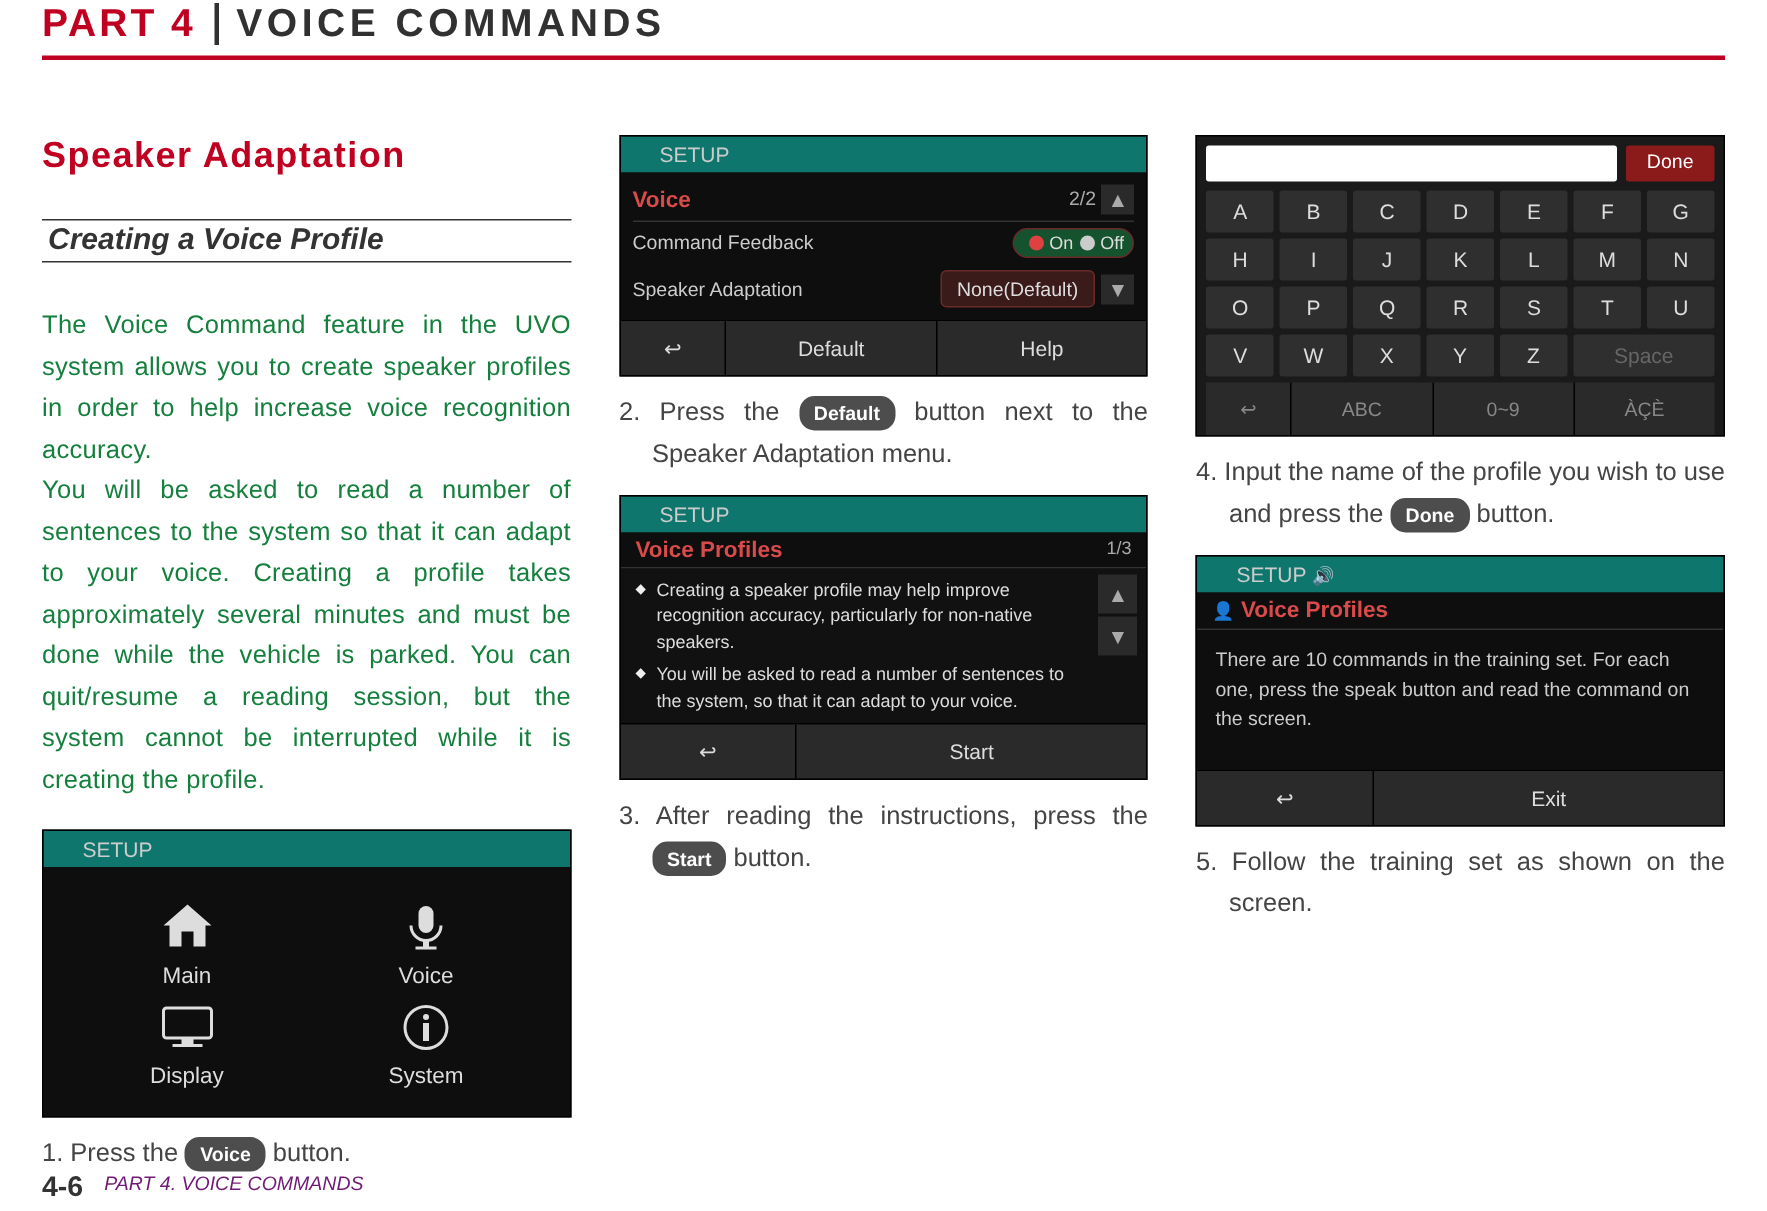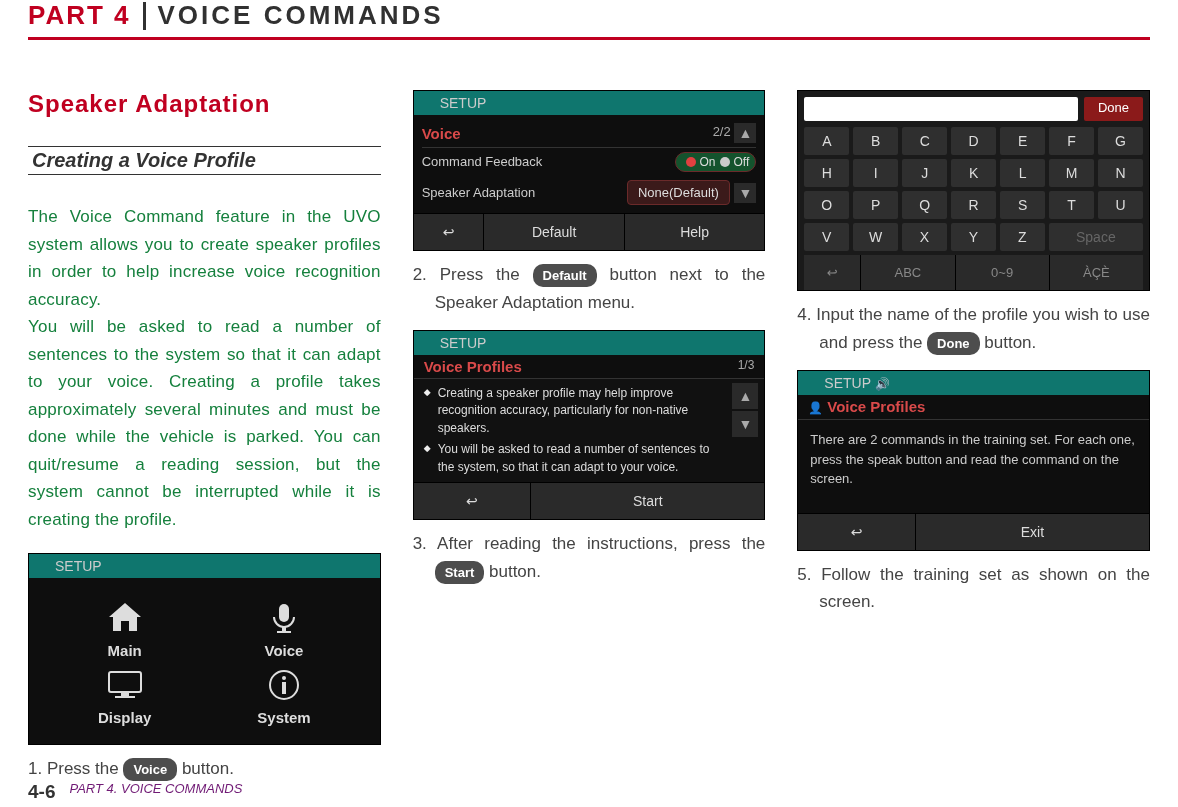--- a/index.html
+++ b/index.html
@@ -156,21 +156,20 @@
     color: #ddd;
   }
   .row { display: flex; justify-content: space-between; align-items: center; padding: 4px 0; }
   .setup-grid {
     display: grid;
     grid-template-columns: 1fr 1fr;
     gap: 6px 20px;
     padding: 20px 26px 18px;
     text-align: center;
     background: #0e0e0e;
-    font-weight: bold;
   }
   .setup-item { font-size: 15px; color: #ddd; }
   .setup-item .ico {
     width: 48px; height: 40px; margin: 0 auto 4px;
     display: flex; align-items: center; justify-content: center;
     font-size: 28px;
   }
   .keyboard {
     background: #1a1a1a;
     padding: 6px 6px 0;
@@ -403,21 +402,21 @@
       <span>4. Input the name of the profile you wish to use and press the </span><span class="pill">Done</span><span> button.</span>
     </div>
 
     <div class="screenshot" style="margin-top:14px;">
       <div class="ss-header">
         <span><span>SETUP</span><span class="micicon"></span></span>
       </div>
       <div style="padding:3px 10px; background:#0e0e0e; border-bottom:1px solid #333;">
         <span class="usericon"></span><span class="ss-redtext">Voice Profiles</span>
       </div>
-      <div style="padding:10px 12px 24px; background:#0e0e0e; font-size:13px; color:#ccc; line-height:1.5;">There are 2 commands in the training set. For each one, press the speak button and read the command on the screen.</div>
+      <div style="padding:10px 12px 24px; background:#0e0e0e; font-size:13px; color:#ccc; line-height:1.5;">There are 10 commands in the training set. For each one, press the speak button and read the command on the screen.</div>
       <div class="ss-footer">
         <div class="btn small">↩</div>
         <div class="btn">Exit</div>
       </div>
     </div>
 
     <div class="step">5. Follow the training set as shown on the screen.</div>
   </div>
 </div>
 

